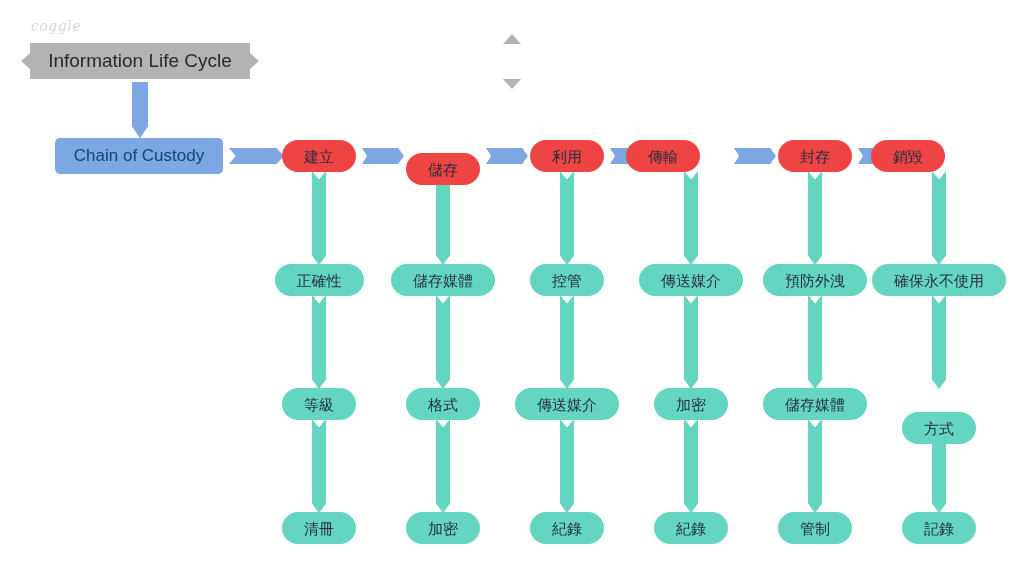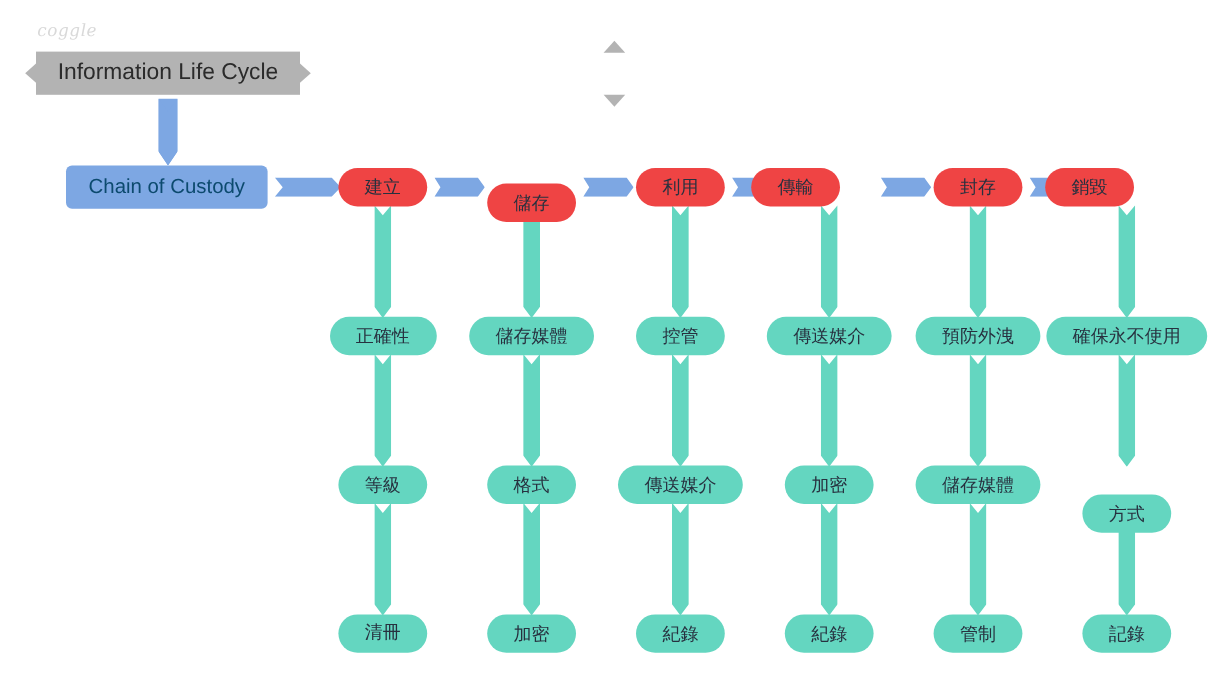--- a/index.html
+++ b/index.html
@@ -154,21 +154,21 @@
   <div id="graph-layer">
       <div class="pill blue" style="left: 282px; top: 140px; width: 74px;">
         <span>建立</span>
       </div>
       <div class="pill green" style="left: 274.5px; top: 264px; width: 89px;">
         <span>正確性</span>
       </div>
       <div class="pill green" style="left: 282px; top: 388px; width: 74px;">
         <span>等級</span>
       </div>
-      <div class="pill green" style="left: 282px; top: 512px; width: 74px; font-family: Liberation Serif, serif;">
+      <div class="pill green" style="left: 282px; top: 512px; width: 74px;">
         <span>清冊</span>
       </div>
       <svg class="v-connector" viewBox="0 0 14 100" preserveAspectRatio="none" style="left: 312px; top: 171px; width: 14px; height: 94px;">
         <path d="M0,0 L7,9 L14,0 L14,90 L7,100 L0,90 Z" fill="#64d6c0"></path>
       </svg>
       <svg class="v-connector" viewBox="0 0 14 100" preserveAspectRatio="none" style="left: 312px; top: 295px; width: 14px; height: 94px;">
         <path d="M0,0 L7,9 L14,0 L14,90 L7,100 L0,90 Z" fill="#64d6c0"></path>
       </svg>
       <svg class="v-connector" viewBox="0 0 14 100" preserveAspectRatio="none" style="left: 312px; top: 419px; width: 14px; height: 94px;">
         <path d="M0,0 L7,9 L14,0 L14,90 L7,100 L0,90 Z" fill="#64d6c0"></path>

